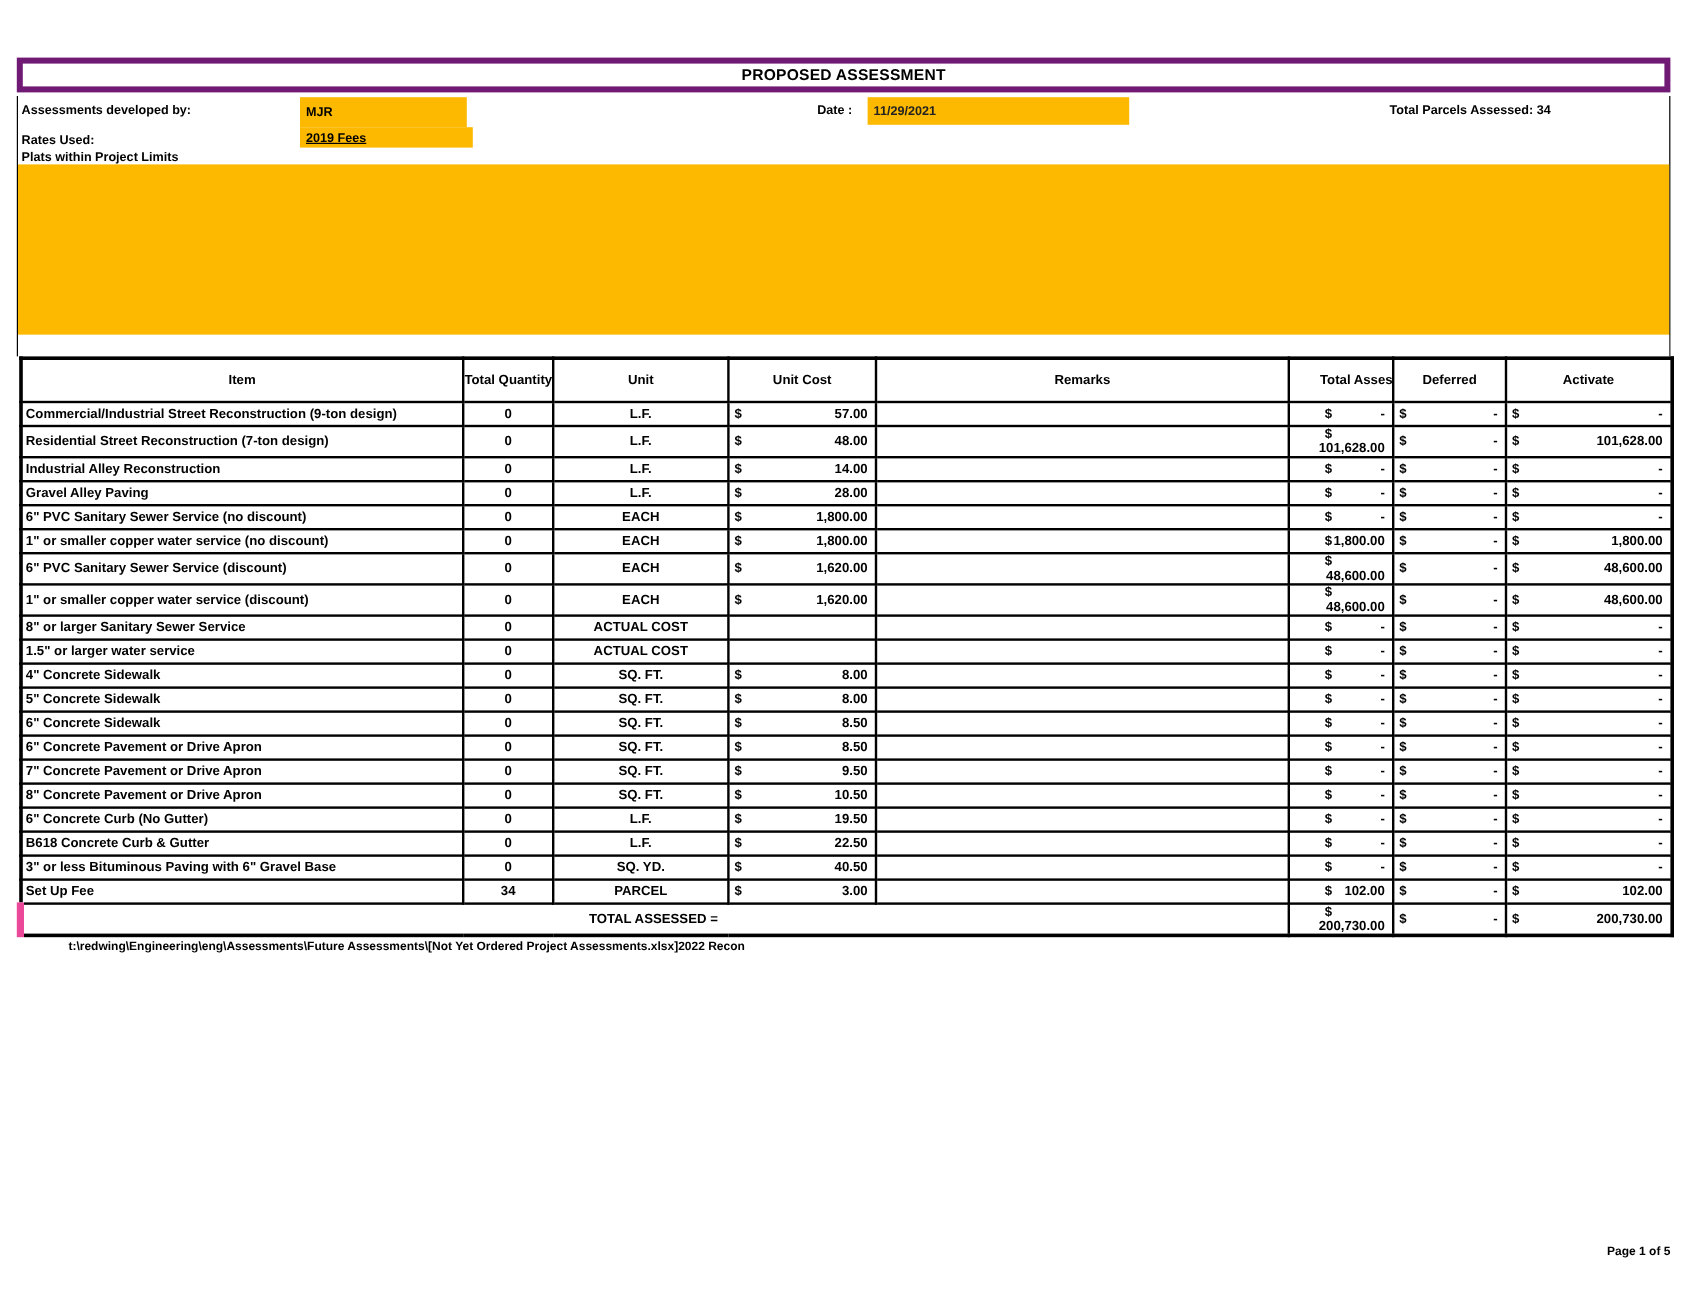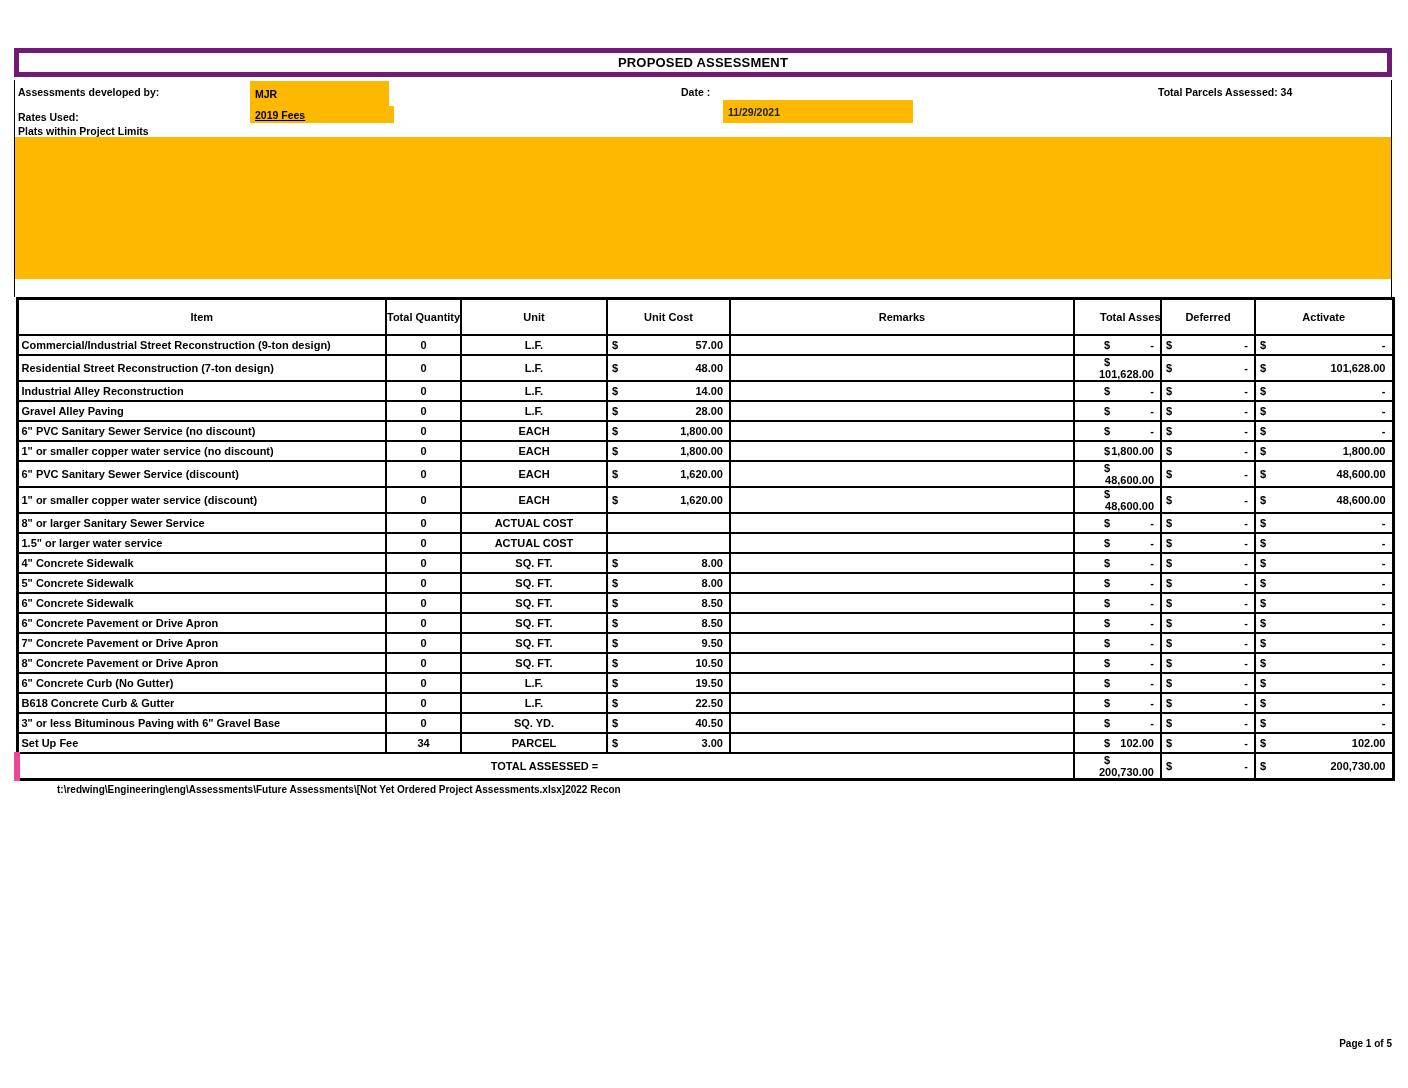--- a/index.html
+++ b/index.html
@@ -69,21 +69,21 @@
 
   <div class="header-wrap">
 
     <div class="fields">
       <span class="lbl" style="left:3px; top:6px;">Assessments developed by:</span>
       <div class="ocell" style="left:235px; top:1px; width:139px; height:25px;">
         <span>MJR</span>
       </div>
 
       <span class="lbl" style="left:666px; top:6px;">Date :</span>
-      <div class="ocell datecell" style="left:708px; top:1px; width:190px; height:23px;margin-top:19px;">
+      <div class="ocell datecell" style="left:708px; top:1px; width:218px; height:23px;">
         <span>11/29/2021</span>
       </div>
 
       <span class="lbl" style="left:1143px; top:6px;"><span>Total Parcels Assessed:</span> <span>34</span></span>
 
       <span class="lbl" style="left:3px; top:31px;">Rates Used:</span>
       <div class="ocell" style="left:235px; top:26px; width:144px; height:17px;text-decoration:underline;">
         <span>2019 Fees</span>
       </div>
 

